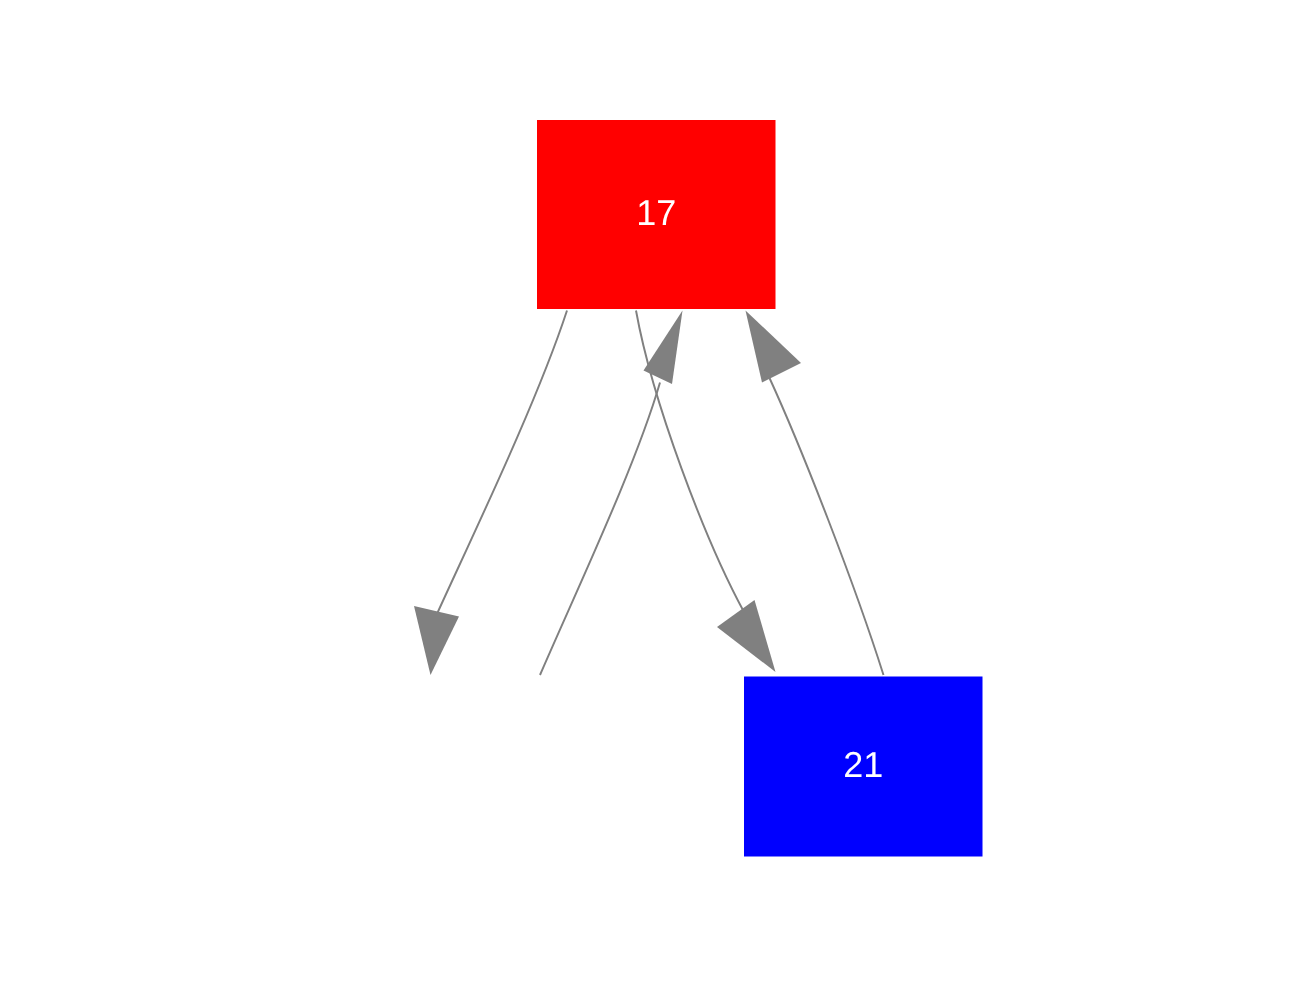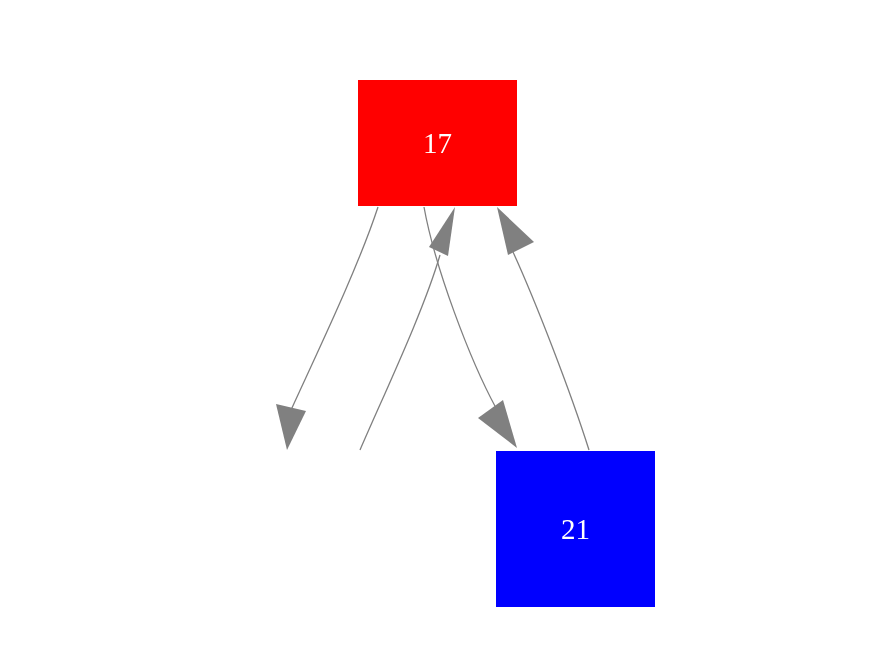--- a/index.html
+++ b/index.html
@@ -26,22 +26,22 @@
   }
   .graph-node {
     position: absolute;
     display: flex;
     align-items: center;
     justify-content: center;
     box-sizing: border-box;
   }
   .node-label {
     color: #ffffff;
-    font-family: Liberation Serif, serif;
-    font-size: 29px;
+    font-family: Liberation Sans, sans-serif;
+    font-size: 24px;
     line-height: 1;
     letter-spacing: 0px;
     user-select: none;
   }
   #node-17 {
     left: 358px;
     top: 80px;
     width: 159px;
     height: 126px;
     background: #ff0000;
@@ -50,21 +50,21 @@
     left: 220px;
     top: 451px;
     width: 159px;
     height: 124px;
     background: #0000ff;
   }
   #node-21 {
     left: 496px;
     top: 451px;
     width: 159px;
-    height: 156px;
+    height: 120px;
     background: #0000ff;
   }
 </style>
 </head>
 <body>
 
 <div id="canvas">
 
   <svg id="edge-layer" viewBox="0 0 875 656">
 

